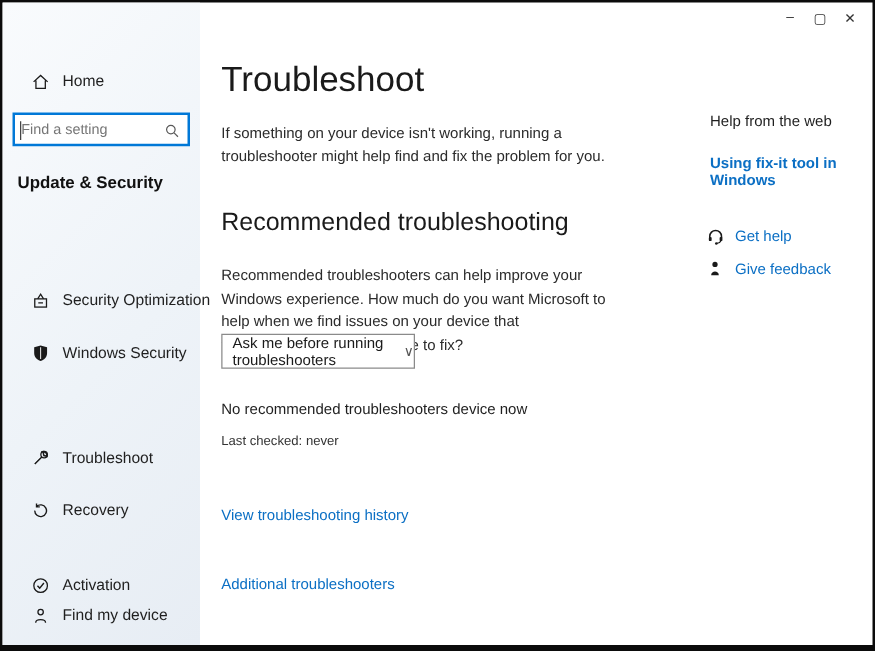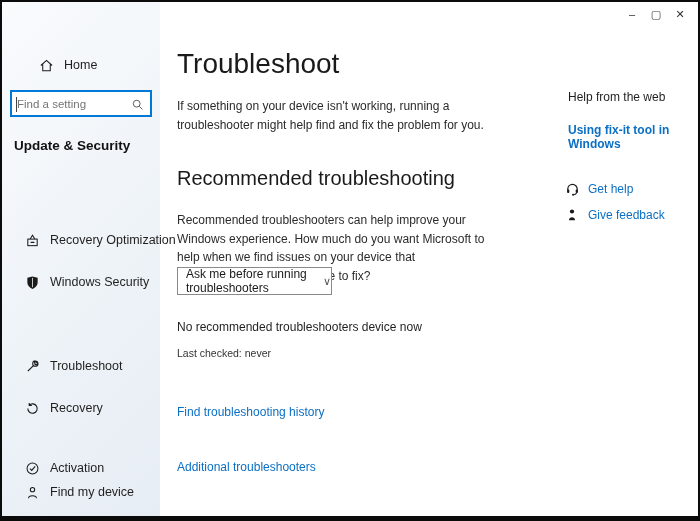--- a/index.html
+++ b/index.html
@@ -66,21 +66,21 @@
   <div class="back-arrow">←</div>
   <div class="win-title">Settings</div>
   <div class="win-controls">
     <div class="win-btn">–</div>
     <div class="win-btn">▢</div>
     <div class="win-btn">✕</div>
   </div>
 
   <div class="sidebar">
 
-    <div class="side-row" style="top:48px;padding-left:14px;">
+    <div class="side-row" style="top:48px;">
       <span class="ic">
         <svg width="15" height="15" viewBox="0 0 16 16">
             <path d="M2 8 L8 2.5 L14 8 M4 6.8 V13.5 H12 V6.8" fill="none" stroke="#1a1a1a" stroke-width="1.1"></path>
           </svg>
       </span>
       <span class="lbl">Home</span>
     </div>
 
     <div class="search-box">
       <span class="caret"></span>
@@ -96,21 +96,21 @@
     <div class="section-head">Update &amp; Security</div>
 
 
     <div class="side-row" style="top:223px;">
       <span class="ic">
         <svg width="15" height="15" viewBox="0 0 16 16">
             <rect x="3" y="6.5" width="10" height="7" fill="none" stroke="#1a1a1a" stroke-width="1.1"></rect>
             <path d="M5.5 6.5 L8 2.5 L10.5 6.5 M6 10 h4" fill="none" stroke="#1a1a1a" stroke-width="1.1"></path>
           </svg>
       </span>
-      <span class="lbl">Recovery Optimization</span>
+      <span class="lbl">Security Optimization</span>
     </div>
 
     <div class="side-row" style="top:265px;">
       <span class="ic">
         <svg width="15" height="15" viewBox="0 0 16 16">
             <path d="M8 1.5 L13.5 3 V7.8 C13.5 11.2 11.3 13.4 8 14.8 C4.7 13.4 2.5 11.2 2.5 7.8 V3 Z" fill="#1a1a1a"></path>
             <path d="M8 3 V13" stroke="#fff" stroke-width="0.8"></path>
           </svg>
       </span>
       <span class="lbl">Windows Security</span>
@@ -164,21 +164,21 @@
   <p class="body-p">Recommended troubleshooters can help improve your Windows experience. How much do you want Microsoft to help when we find issues on your device that troubleshooters might be able to fix?</p>
 
   <div class="dropdown">
     <span>Ask me before running troubleshooters</span>
     <span class="chev">∨</span>
   </div>
 
   <div class="status-txt">No recommended troubleshooters device now</div>
   <div class="last-checked">Last checked: never</div>
 
-  <a class="link link-history">Find troubleshooting history</a>
+  <a class="link link-history">View troubleshooting history</a>
   <a class="link link-additional">Additional troubleshooters</a>
 
   <div class="help-head">Help from the web</div>
   <a class="link help-link">Using fix-it tool in Windows</a>
 
   <div class="help-row row-gethelp">
     <span class="ic">
       <svg width="15" height="15" viewBox="0 0 16 16">
           <path d="M3 9 V7.5 A5 5 0 0 1 13 7.5 V9" fill="none" stroke="#1a1a1a" stroke-width="1.3"></path>
           <rect x="2.2" y="8" width="2.4" height="3.6" rx="1" fill="#1a1a1a"></rect>

